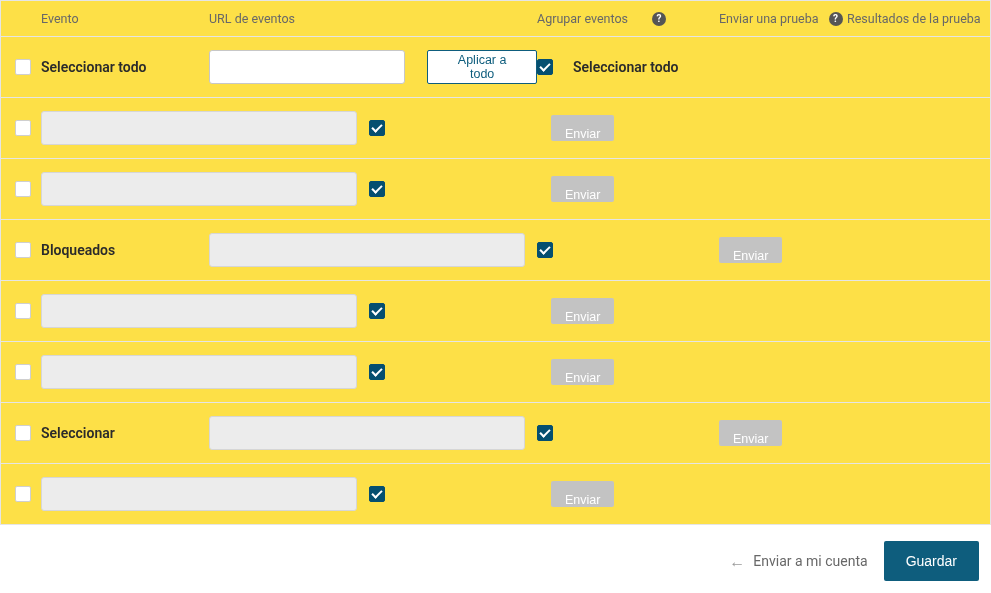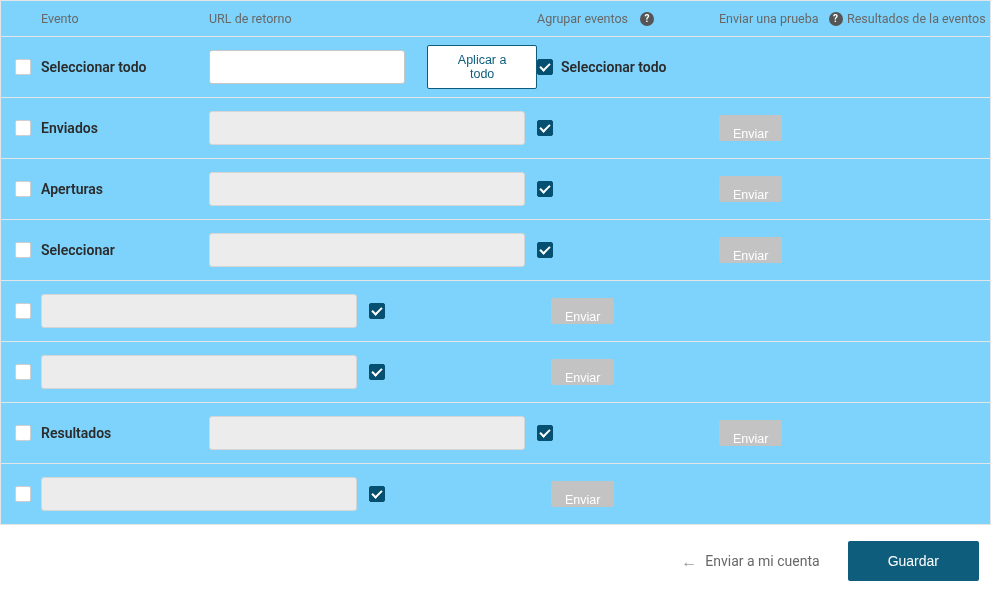--- a/index.html
+++ b/index.html
@@ -7,21 +7,21 @@
       font-family: -apple-system, BlinkMacSystemFont, "Segoe UI", Roboto, Helvetica, Arial, sans-serif;
       background: #fff;
       width: 991px;
       height: 593px;
       font-size: 14px;
       color: #333;
     }
     .table {
       border: 1px solid #e5e5e5;
       border-top: none;
-      background: #7dd3fc;
+      background: #fde047;
     }
     .row {
       display: flex;
       align-items: center;
       border-top: 1px solid #e5e5e5;
       min-height: 61px;
       padding: 0 4px;
     }
     .header-row {
       min-height: 36px;
@@ -51,21 +51,21 @@
     .col-url {
       width: 328px;
       display: flex;
       align-items: center;
       gap: 10px;
     }
     .col-group {
       width: 182px;
       display: flex;
       align-items: center;
-      gap: 8px;
+      gap: 20px;
       font-size: 14px;
       color: #2b2b2b;
     }
     .col-send {
       width: 128px;
       display: flex;
       align-items: center;
       gap: 6px;
     }
     .col-results {
@@ -103,21 +103,21 @@
       border-radius: 3px;
       padding: 0 8px;
       font-size: 13px;
     }
     .url-input.disabled {
       background: #ececec;
       border-color: #d6d6d6;
       color: #888;
     }
     .apply-btn {
-      height: 44px;
+      height: 34px;
       padding: 0 16px;
       border: 1px solid #0e5d7d;
       background: #fff;
       color: #0e5d7d;
       font-size: 12.5px;
       border-radius: 2px;
       cursor: pointer;
       margin-left: 12px;
     }
     .send-btn {
@@ -155,52 +155,51 @@
       font-size: 14px;
       display: flex;
       align-items: center;
       gap: 8px;
       cursor: pointer;
     }
     .save-btn {
       background: #0e5d7d;
       color: #fff;
       border: none;
-      padding: 12px 40px;
+      padding: 12px 22px;
       font-size: 14px;
       border-radius: 2px;
       cursor: pointer;
-      margin-left: 12px;
     }
     .arrow-left {
       font-size: 16px;
       color: #9a9a9a;
     }
     .group-label {
       font-weight: 600;
     }
   </style>
 </head>
 <body>
 
 <div class="table">
 
   <div class="row header-row">
     <div class="col-check"></div>
     <div class="col-event">Evento</div>
-    <div class="col-url">URL de retorno</div>
+    <div class="col-url">URL de eventos</div>
     <div class="col-group">
       <span>Agrupar eventos</span>
       <span class="help-icon">?</span>
     </div>
     <div class="col-send">
       <span>Enviar una prueba</span>
       <span class="help-icon">?</span>
     </div>
-    <div class="col-results">Resultados de la eventos</div>
+    <div class="col-results">Resultados de la prueba</div>
   </div>
 
   <div class="row">
     <div class="col-check">
       <div class="checkbox"></div>
     </div>
     <div class="col-event">Seleccionar todo</div>
     <div class="col-url">
       <input class="url-input" type="text" style="">
       <button class="apply-btn">Aplicar a todo</button>
@@ -211,99 +210,97 @@
     </div>
     <div class="col-send"></div>
     <div class="col-results"></div>
   </div>
 
   <div id="rows-container">
       <div class="row">
     <div class="col-check">
       <div class="checkbox"></div>
     </div>
-    <div class="col-event">Enviados</div>
-    <div class="col-url">
-      <input class="url-input disabled" type="text" disabled="" style="width: 316px;">
-    </div>
-    <div class="col-group">
-      <div class="checkbox checked"></div>
-    </div>
-    <div class="col-send">
-      <button class="send-btn">Enviar</button>
-    </div>
-    <div class="col-results"></div>
-  </div>
-      <div class="row">
-    <div class="col-check">
-      <div class="checkbox"></div>
-    </div>
-    <div class="col-event">Aperturas</div>
+    <div class="col-url">
+      <input class="url-input disabled" type="text" disabled="" style="width: 316px;">
+    </div>
+    <div class="col-group">
+      <div class="checkbox checked"></div>
+    </div>
+    <div class="col-send">
+      <button class="send-btn">Enviar</button>
+    </div>
+    <div class="col-results"></div>
+  </div>
+      <div class="row">
+    <div class="col-check">
+      <div class="checkbox"></div>
+    </div>
+    <div class="col-url">
+      <input class="url-input disabled" type="text" disabled="" style="width: 316px;">
+    </div>
+    <div class="col-group">
+      <div class="checkbox checked"></div>
+    </div>
+    <div class="col-send">
+      <button class="send-btn">Enviar</button>
+    </div>
+    <div class="col-results"></div>
+  </div>
+      <div class="row">
+    <div class="col-check">
+      <div class="checkbox"></div>
+    </div>
+    <div class="col-event">Bloqueados</div>
+    <div class="col-url">
+      <input class="url-input disabled" type="text" disabled="" style="width: 316px;">
+    </div>
+    <div class="col-group">
+      <div class="checkbox checked"></div>
+    </div>
+    <div class="col-send">
+      <button class="send-btn">Enviar</button>
+    </div>
+    <div class="col-results"></div>
+  </div>
+      <div class="row">
+    <div class="col-check">
+      <div class="checkbox"></div>
+    </div>
+    <div class="col-url">
+      <input class="url-input disabled" type="text" disabled="" style="width: 316px;">
+    </div>
+    <div class="col-group">
+      <div class="checkbox checked"></div>
+    </div>
+    <div class="col-send">
+      <button class="send-btn">Enviar</button>
+    </div>
+    <div class="col-results"></div>
+  </div>
+      <div class="row">
+    <div class="col-check">
+      <div class="checkbox"></div>
+    </div>
     <div class="col-url">
       <input class="url-input disabled" type="text" disabled="" style="width: 316px;">
     </div>
     <div class="col-group">
       <div class="checkbox checked"></div>
     </div>
     <div class="col-send">
       <button class="send-btn">Enviar</button>
     </div>
     <div class="col-results"></div>
   </div>
       <div class="row">
     <div class="col-check">
       <div class="checkbox"></div>
     </div>
     <div class="col-event">Seleccionar</div>
-    <div class="col-url">
-      <input class="url-input disabled" type="text" disabled="" style="width: 316px;">
-    </div>
-    <div class="col-group">
-      <div class="checkbox checked"></div>
-    </div>
-    <div class="col-send">
-      <button class="send-btn">Enviar</button>
-    </div>
-    <div class="col-results"></div>
-  </div>
-      <div class="row">
-    <div class="col-check">
-      <div class="checkbox"></div>
-    </div>
-    <div class="col-url">
-      <input class="url-input disabled" type="text" disabled="" style="width: 316px;">
-    </div>
-    <div class="col-group">
-      <div class="checkbox checked"></div>
-    </div>
-    <div class="col-send">
-      <button class="send-btn">Enviar</button>
-    </div>
-    <div class="col-results"></div>
-  </div>
-      <div class="row">
-    <div class="col-check">
-      <div class="checkbox"></div>
-    </div>
-    <div class="col-url">
-      <input class="url-input disabled" type="text" disabled="" style="width: 316px;">
-    </div>
-    <div class="col-group">
-      <div class="checkbox checked"></div>
-    </div>
-    <div class="col-send">
-      <button class="send-btn">Enviar</button>
-    </div>
-    <div class="col-results"></div>
-  </div>
-      <div class="row">
-    <div class="col-check">
-      <div class="checkbox"></div>
-    </div>
-    <div class="col-event">Resultados</div>
     <div class="col-url">
       <input class="url-input disabled" type="text" disabled="" style="width: 316px;">
     </div>
     <div class="col-group">
       <div class="checkbox checked"></div>
     </div>
     <div class="col-send">
       <button class="send-btn">Enviar</button>
     </div>
     <div class="col-results"></div>

